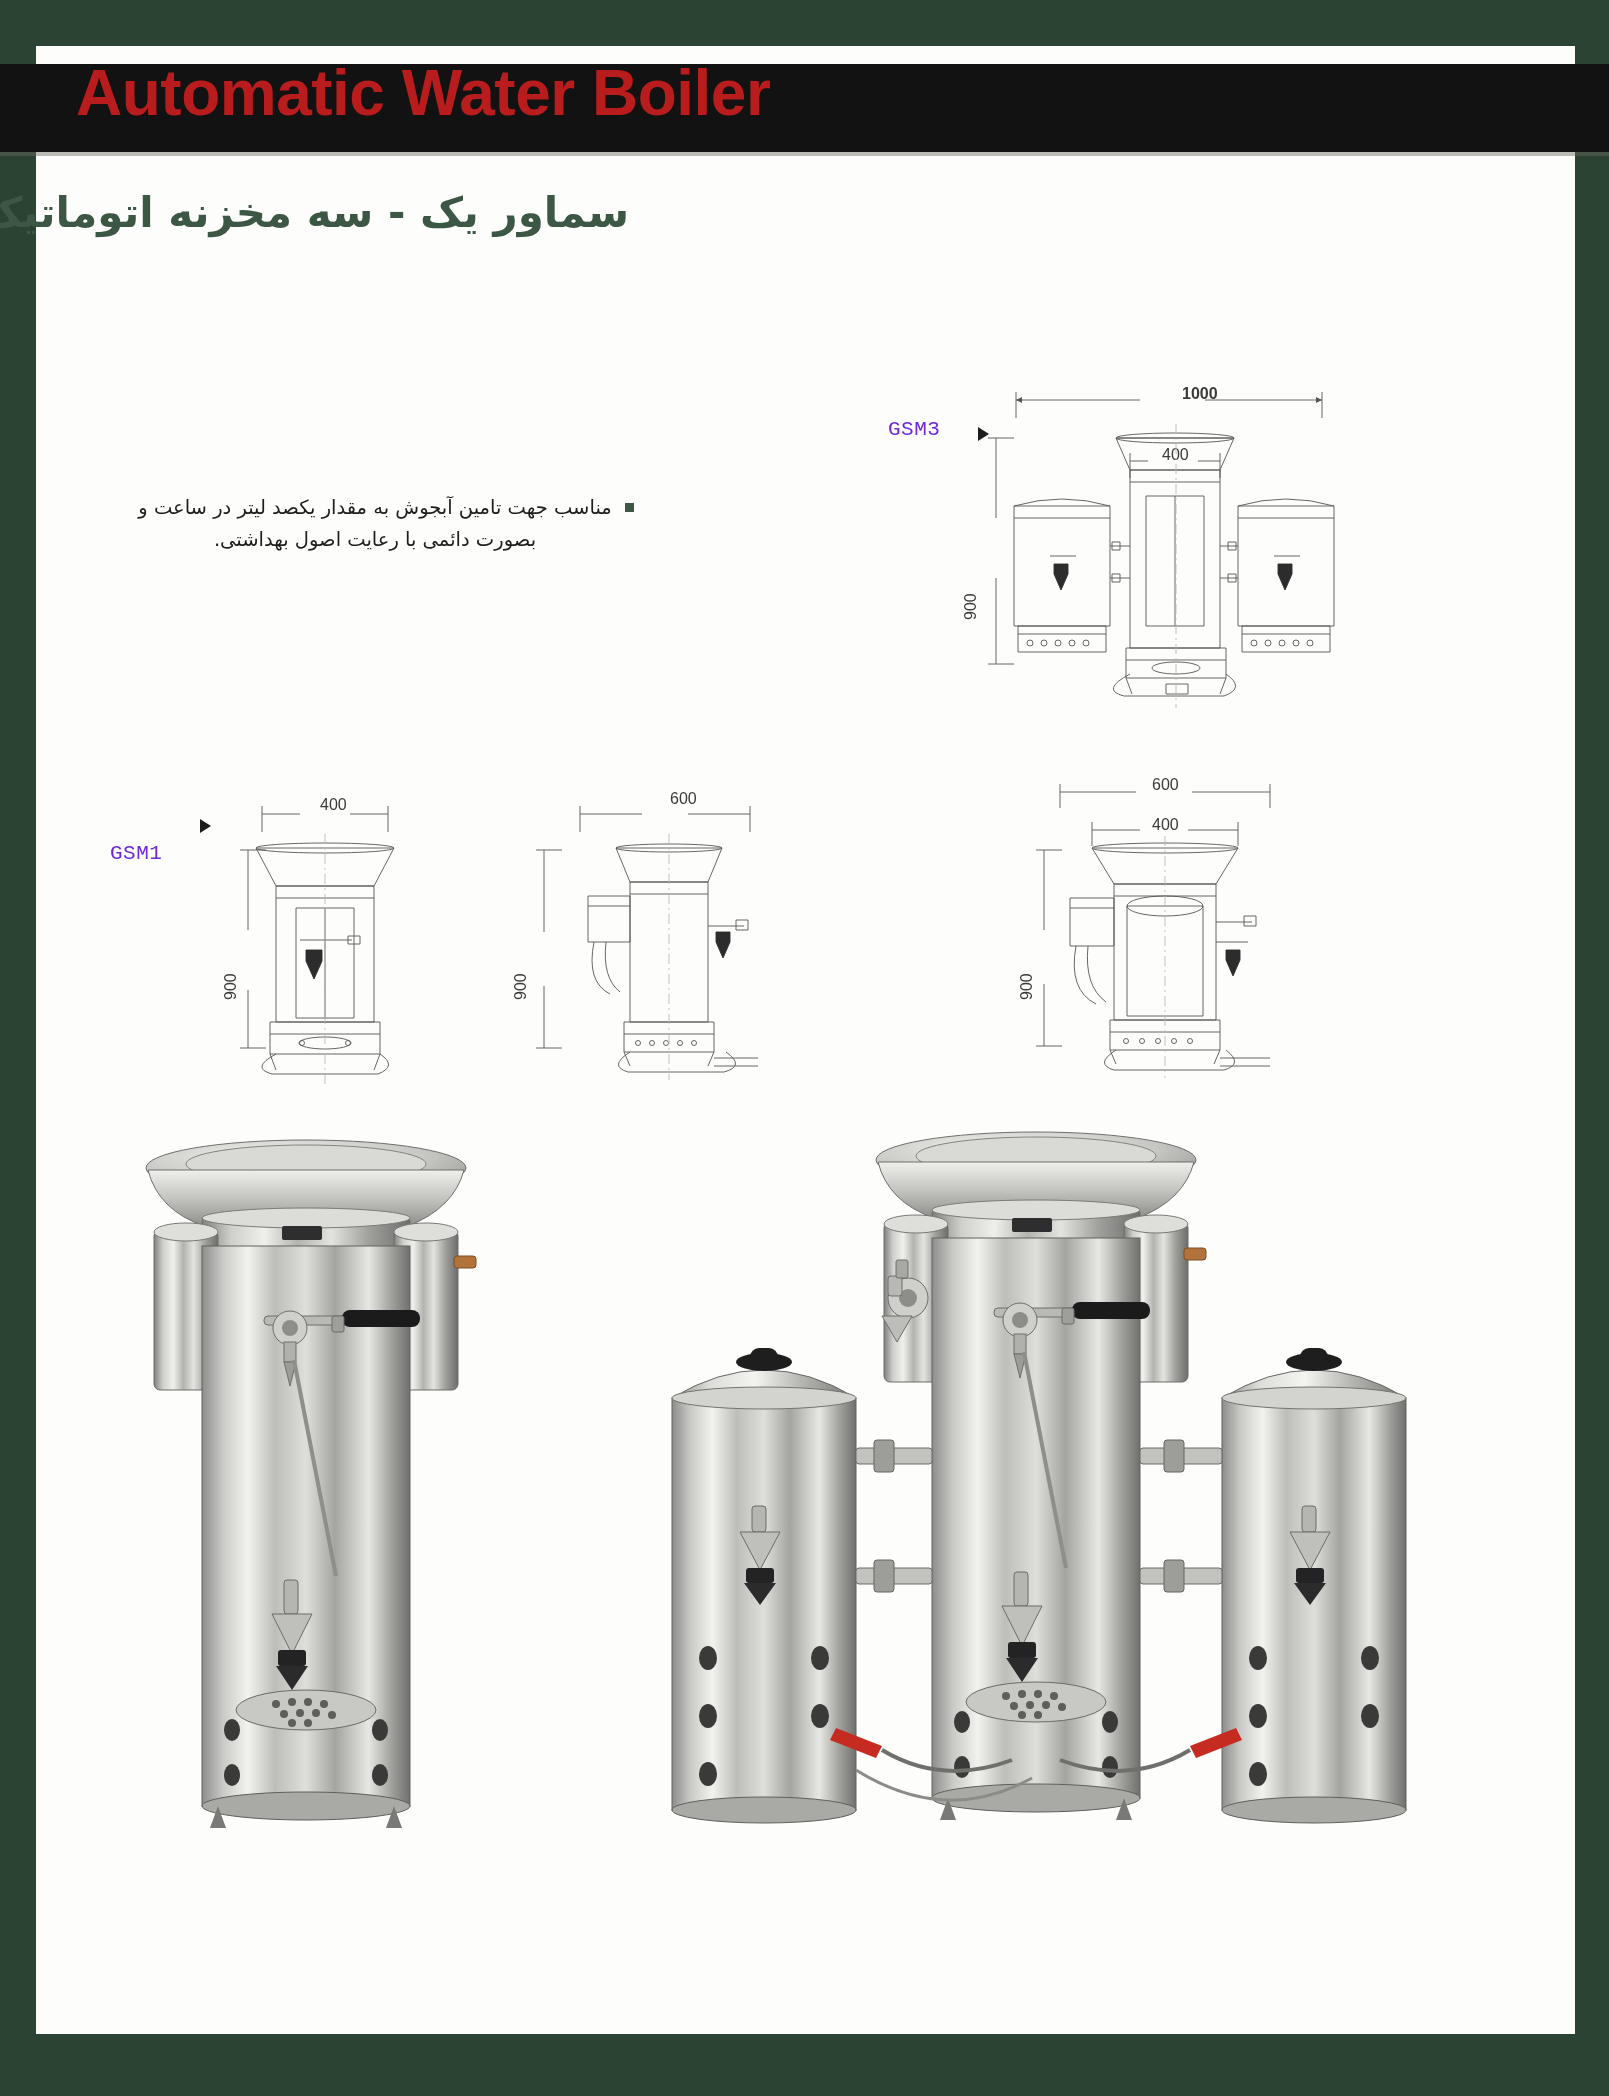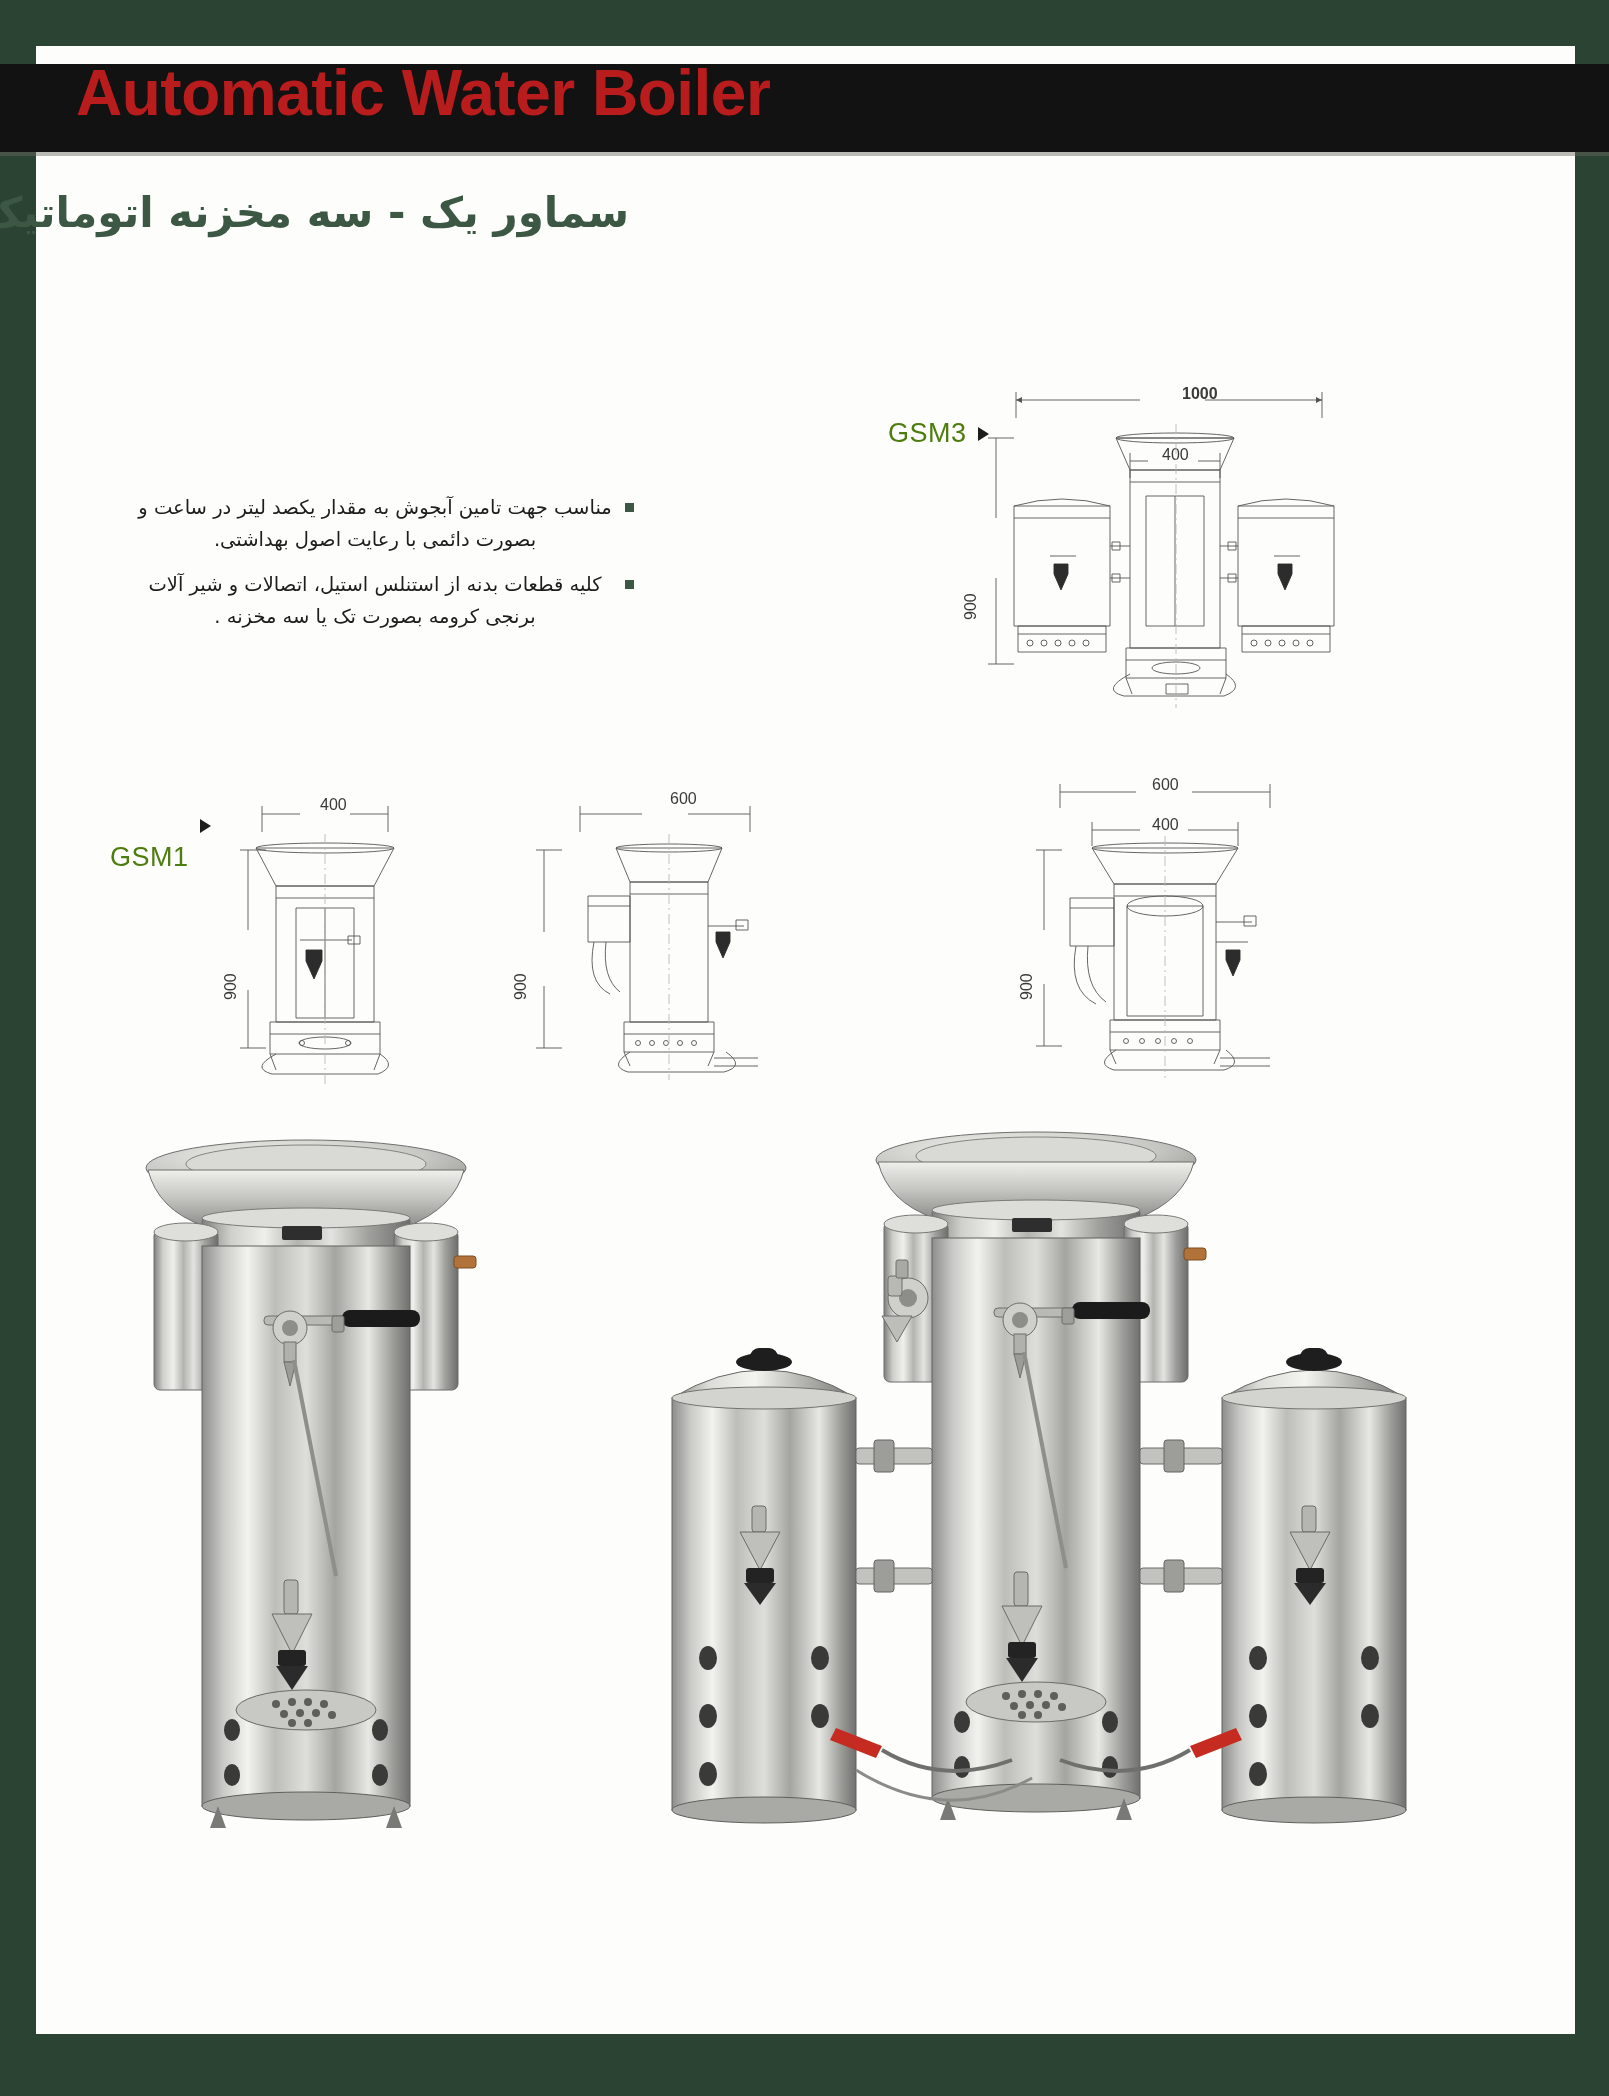--- a/index.html
+++ b/index.html
@@ -114,24 +114,24 @@
   .feature-text {
     font-size: 19.5px;
     line-height: 1.62;
     color: #1d1d1d;
     font-family: "DejaVu Sans", sans-serif;
     text-align: center;
   }
   
   .draw-label {
     position: absolute;
-    font-size: 27px;
-    color: #4d7c0f;
+    font-size: 21px;
+    color: #6d28d9;
     letter-spacing: .5px;
-    font-family: Liberation Sans, sans-serif;
+    font-family: Liberation Mono, monospace;
   }
   .draw-arrow {
     position: absolute;
     width: 0; height: 0;
     border-left: 11px solid #1d1d1d;
     border-top: 7px solid transparent;
     border-bottom: 7px solid transparent;
   }
   .dim-text {
     position: absolute;
@@ -169,24 +169,20 @@
 
   <div class="title-band"></div>
   <div class="title-band-shadow"></div>
   <div class="title-text">Automatic Water Boiler</div>
   <div class="subtitle-fa">سماور یک - سه مخزنه اتوماتیک</div>
 
   <div class="features">
     <div class="feature">
       <span class="bullet"></span>
       <span class="feature-text">مناسب جهت تامین آبجوش به مقدار یکصد لیتر در ساعت و بصورت دائمی با رعایت اصول بهداشتی.</span>
-    </div>
-    <div class="feature">
-      <span class="bullet"></span>
-      <span class="feature-text">کلیه قطعات بدنه از استنلس استیل، اتصالات و شیر آلات برنجی کرومه بصورت تک یا سه مخزنه .</span>
     </div>
   </div>
 
   <div class="draw-label" style="left:888px; top:418px;">GSM3</div>
   <div class="draw-arrow" style="left:978px; top:427px;"></div>
 
   <div class="dim-text" style="left:1182px; top:385px;font-weight:bold;">1000</div>
   <div class="dim-text" style="left:1162px; top:446px;">400</div>
   <div class="dim-text vert" style="left:962px; top:620px;">900</div>
 

